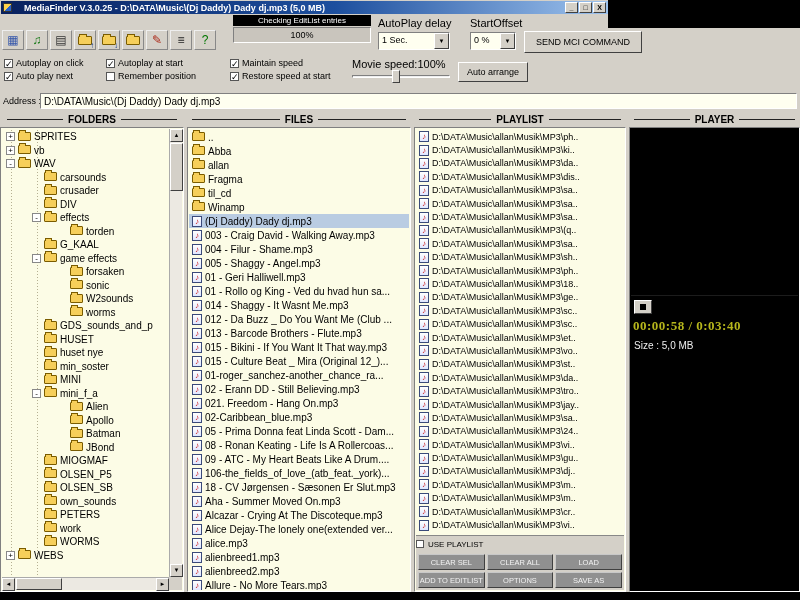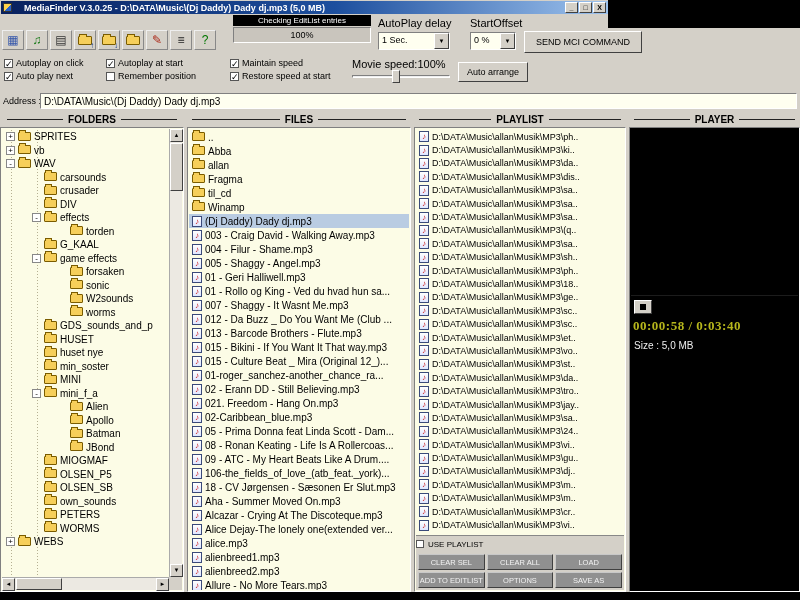--- a/index.html
+++ b/index.html
@@ -453,20 +453,25 @@
             <span class="fico"></span>
             <span>own_sounds</span>
           </div>
 
           <div class="trow lvl2 noexp">
             <span class="expbox"></span>
             <span class="fico"></span>
             <span>PETERS</span>
           </div>
 
+          <div class="trow lvl2 noexp">
+            <span class="expbox"></span>
+            <span class="fico"></span>
+            <span>work</span>
+          </div>
 
           <div class="trow lvl2 noexp">
             <span class="expbox"></span>
             <span class="fico"></span>
             <span>WORMS</span>
           </div>
 
           <div class="trow lvl1">
             <span class="expbox">+</span>
             <span class="fico"></span>
@@ -544,21 +549,21 @@
             <span>01 - Geri Halliwell.mp3</span>
           </div>
 
           <div class="frow t-mp3 noexp">
             <span class="islot"></span>
             <span>01 - Rollo og King - Ved du hvad hun sa...</span>
           </div>
 
           <div class="frow t-mp3 noexp">
             <span class="islot"></span>
-            <span>007 - Shaggy - It Wasnt Me.mp3</span>
+            <span>014 - Shaggy - It Wasnt Me.mp3</span>
           </div>
 
           <div class="frow t-mp3 noexp">
             <span class="islot"></span>
             <span>012 - Da Buzz _ Do You Want Me (Club ...</span>
           </div>
 
           <div class="frow t-mp3 noexp">
             <span class="islot"></span>
             <span>013 - Barcode Brothers - Flute.mp3</span>

